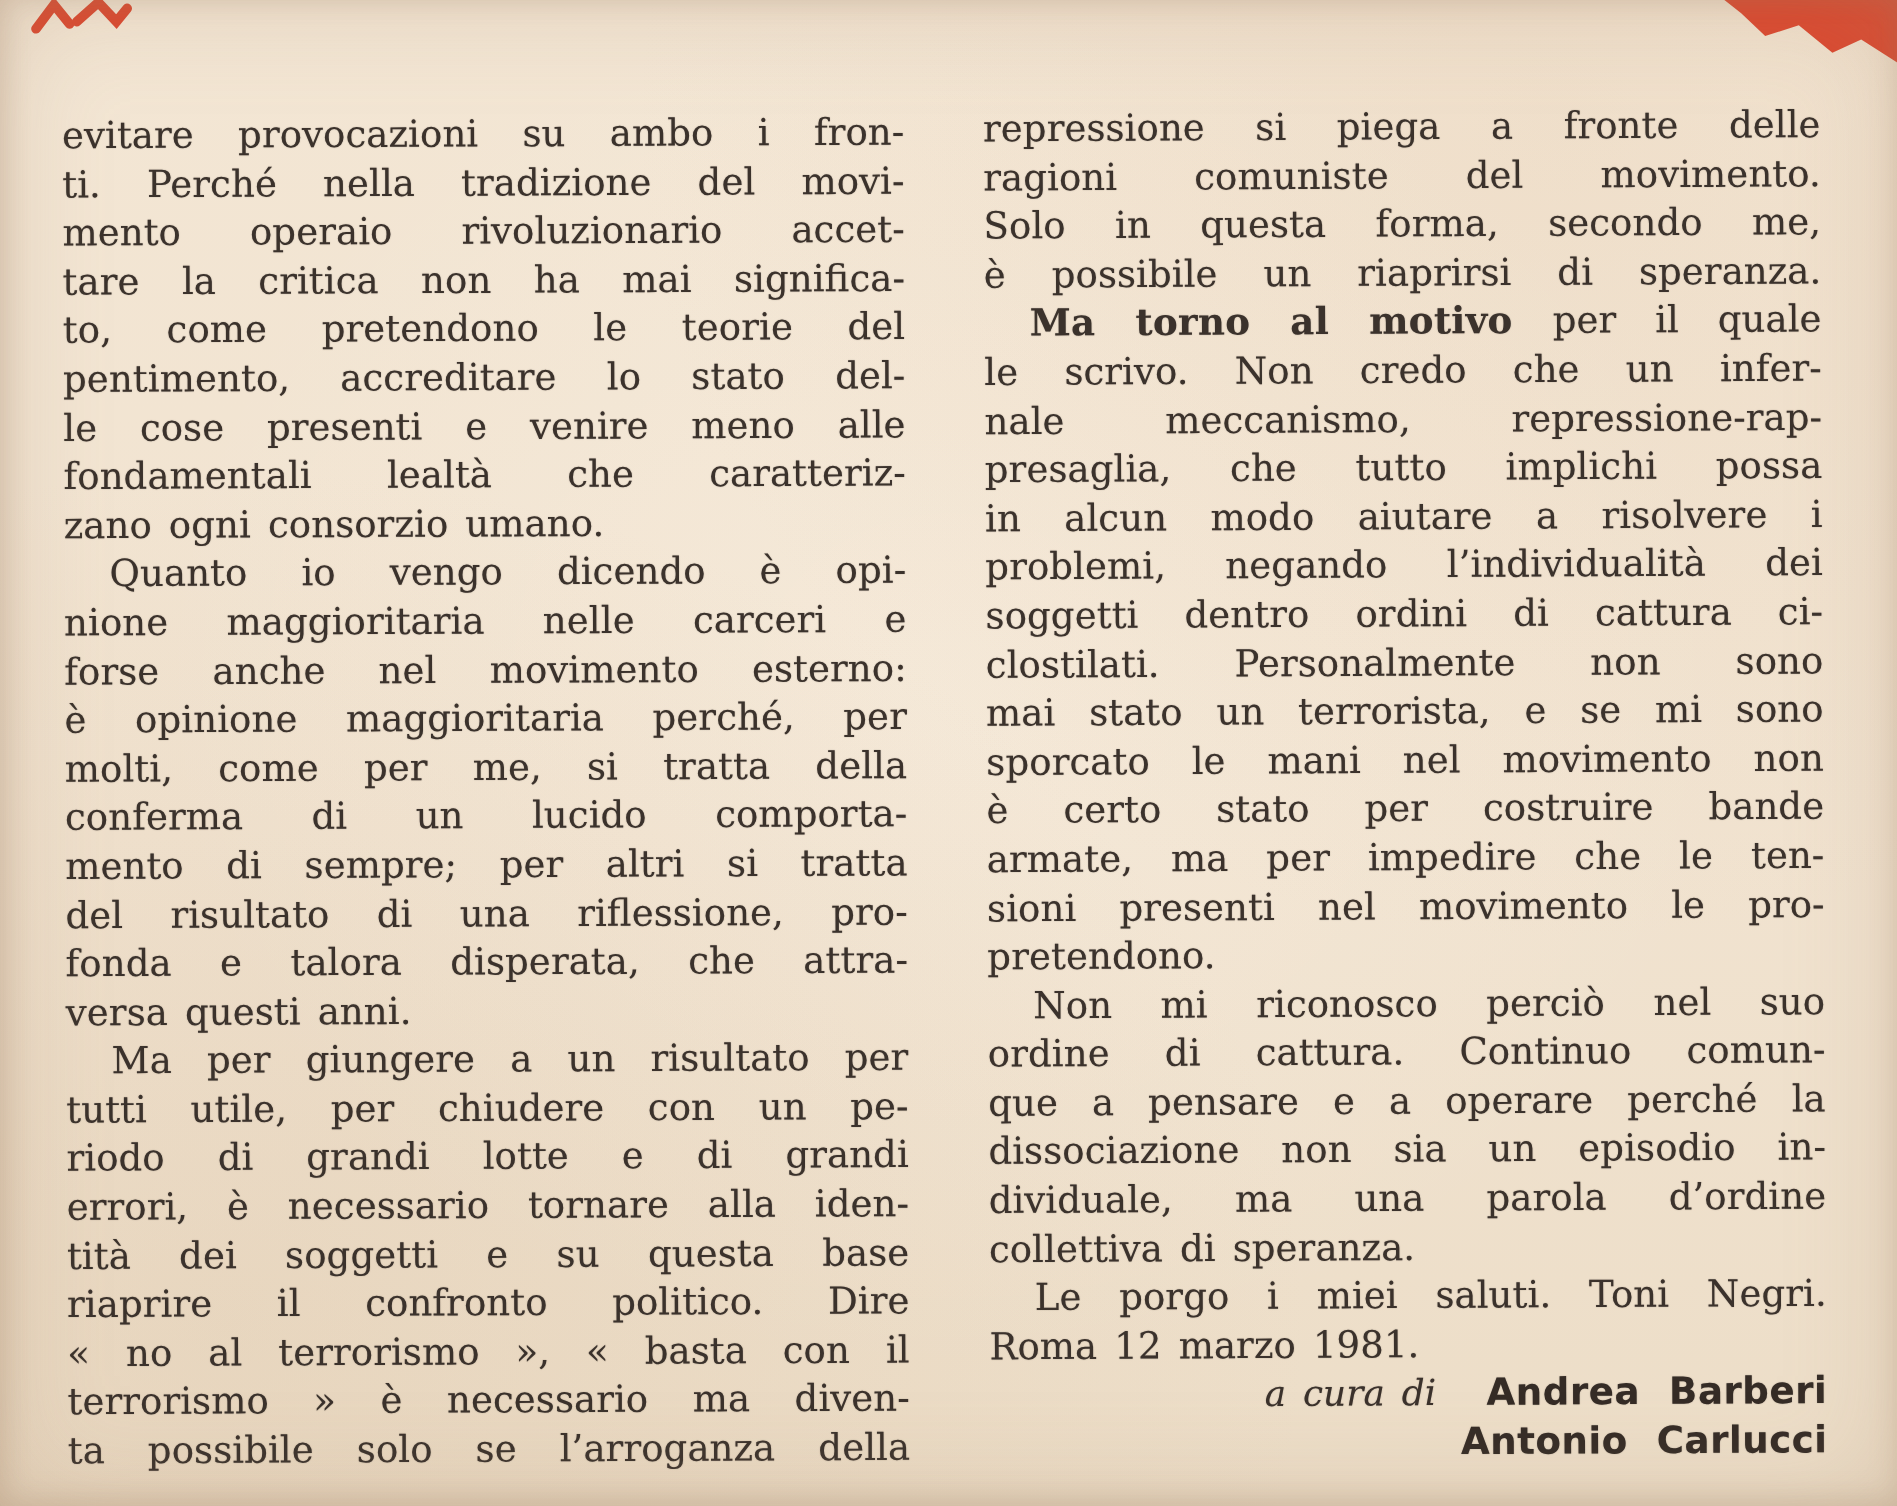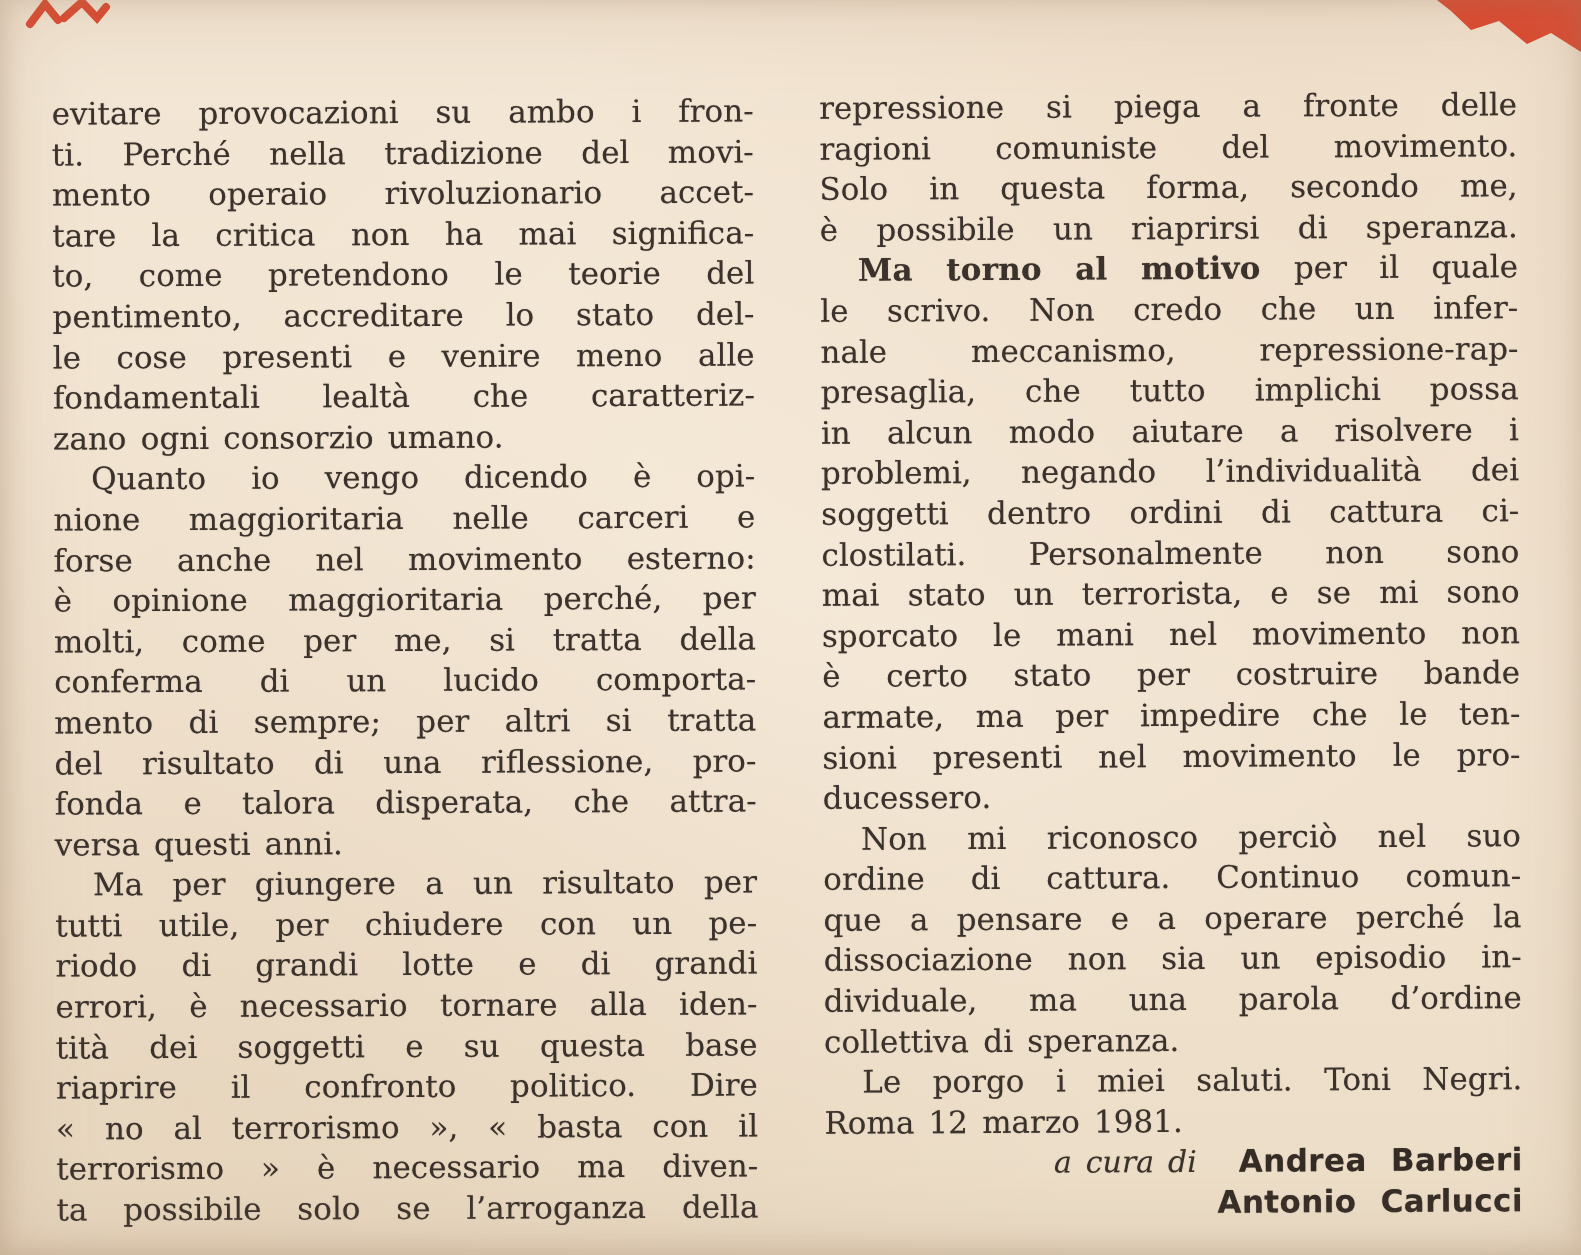--- a/index.html
+++ b/index.html
@@ -109,21 +109,21 @@
     <div class="line"><span class="r-r">presaglia, che tutto implichi possa</span></div>
     <div class="line"><span class="r-r">in alcun modo aiutare a risolvere i</span></div>
     <div class="line"><span class="r-r">problemi, negando l’individualità dei</span></div>
     <div class="line"><span class="r-r">soggetti dentro ordini di cattura ci-</span></div>
     <div class="line"><span class="r-r">clostilati. Personalmente non sono</span></div>
     <div class="line"><span class="r-r">mai stato un terrorista, e se mi sono</span></div>
     <div class="line"><span class="r-r">sporcato le mani nel movimento non</span></div>
     <div class="line"><span class="r-r">è certo stato per costruire bande</span></div>
     <div class="line"><span class="r-r">armate, ma per impedire che le ten-</span></div>
     <div class="line"><span class="r-r">sioni presenti nel movimento le pro-</span></div>
-    <div class="line align-left"><span class="r-r">ducessero.</span></div>
+    <div class="line align-left"><span class="r-r">pretendono.</span></div>
     <div class="line indent"><span class="r-r">Non mi riconosco perciò nel suo</span></div>
     <div class="line"><span class="r-r">ordine di cattura. Continuo comun-</span></div>
     <div class="line"><span class="r-r">que a pensare e a operare perché la</span></div>
     <div class="line"><span class="r-r">dissociazione non sia un episodio in-</span></div>
     <div class="line"><span class="r-r">dividuale, ma una parola d’ordine</span></div>
     <div class="line align-left"><span class="r-r">collettiva di speranza.</span></div>
     <div class="line indent"><span class="r-r">Le porgo i miei saluti. Toni Negri.</span></div>
     <div class="line align-left"><span class="r-r">Roma 12 marzo 1981.</span></div>
     <div class="line align-right"><span class="r-i">a cura di</span><span class="r-bs">Andrea Barberi</span></div>
     <div class="line align-right"><span class="r-bs">Antonio Carlucci</span></div>

